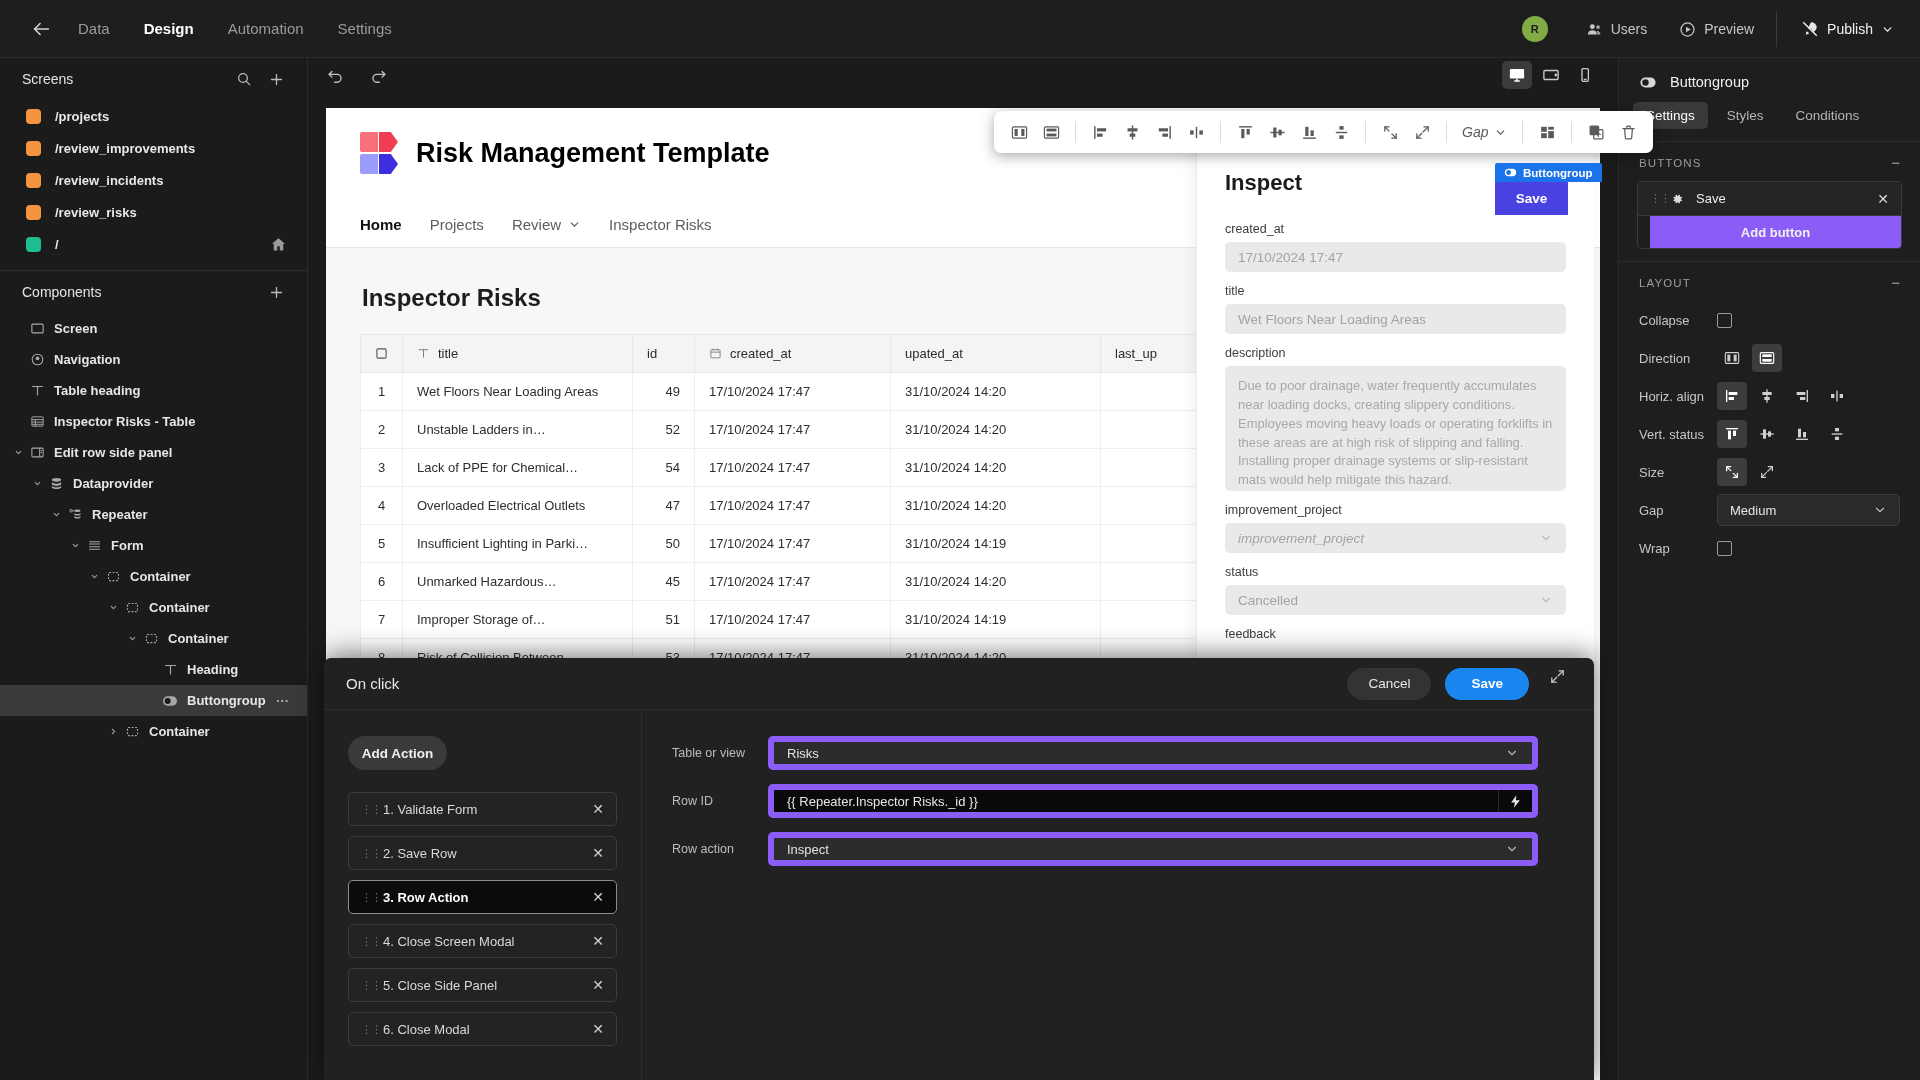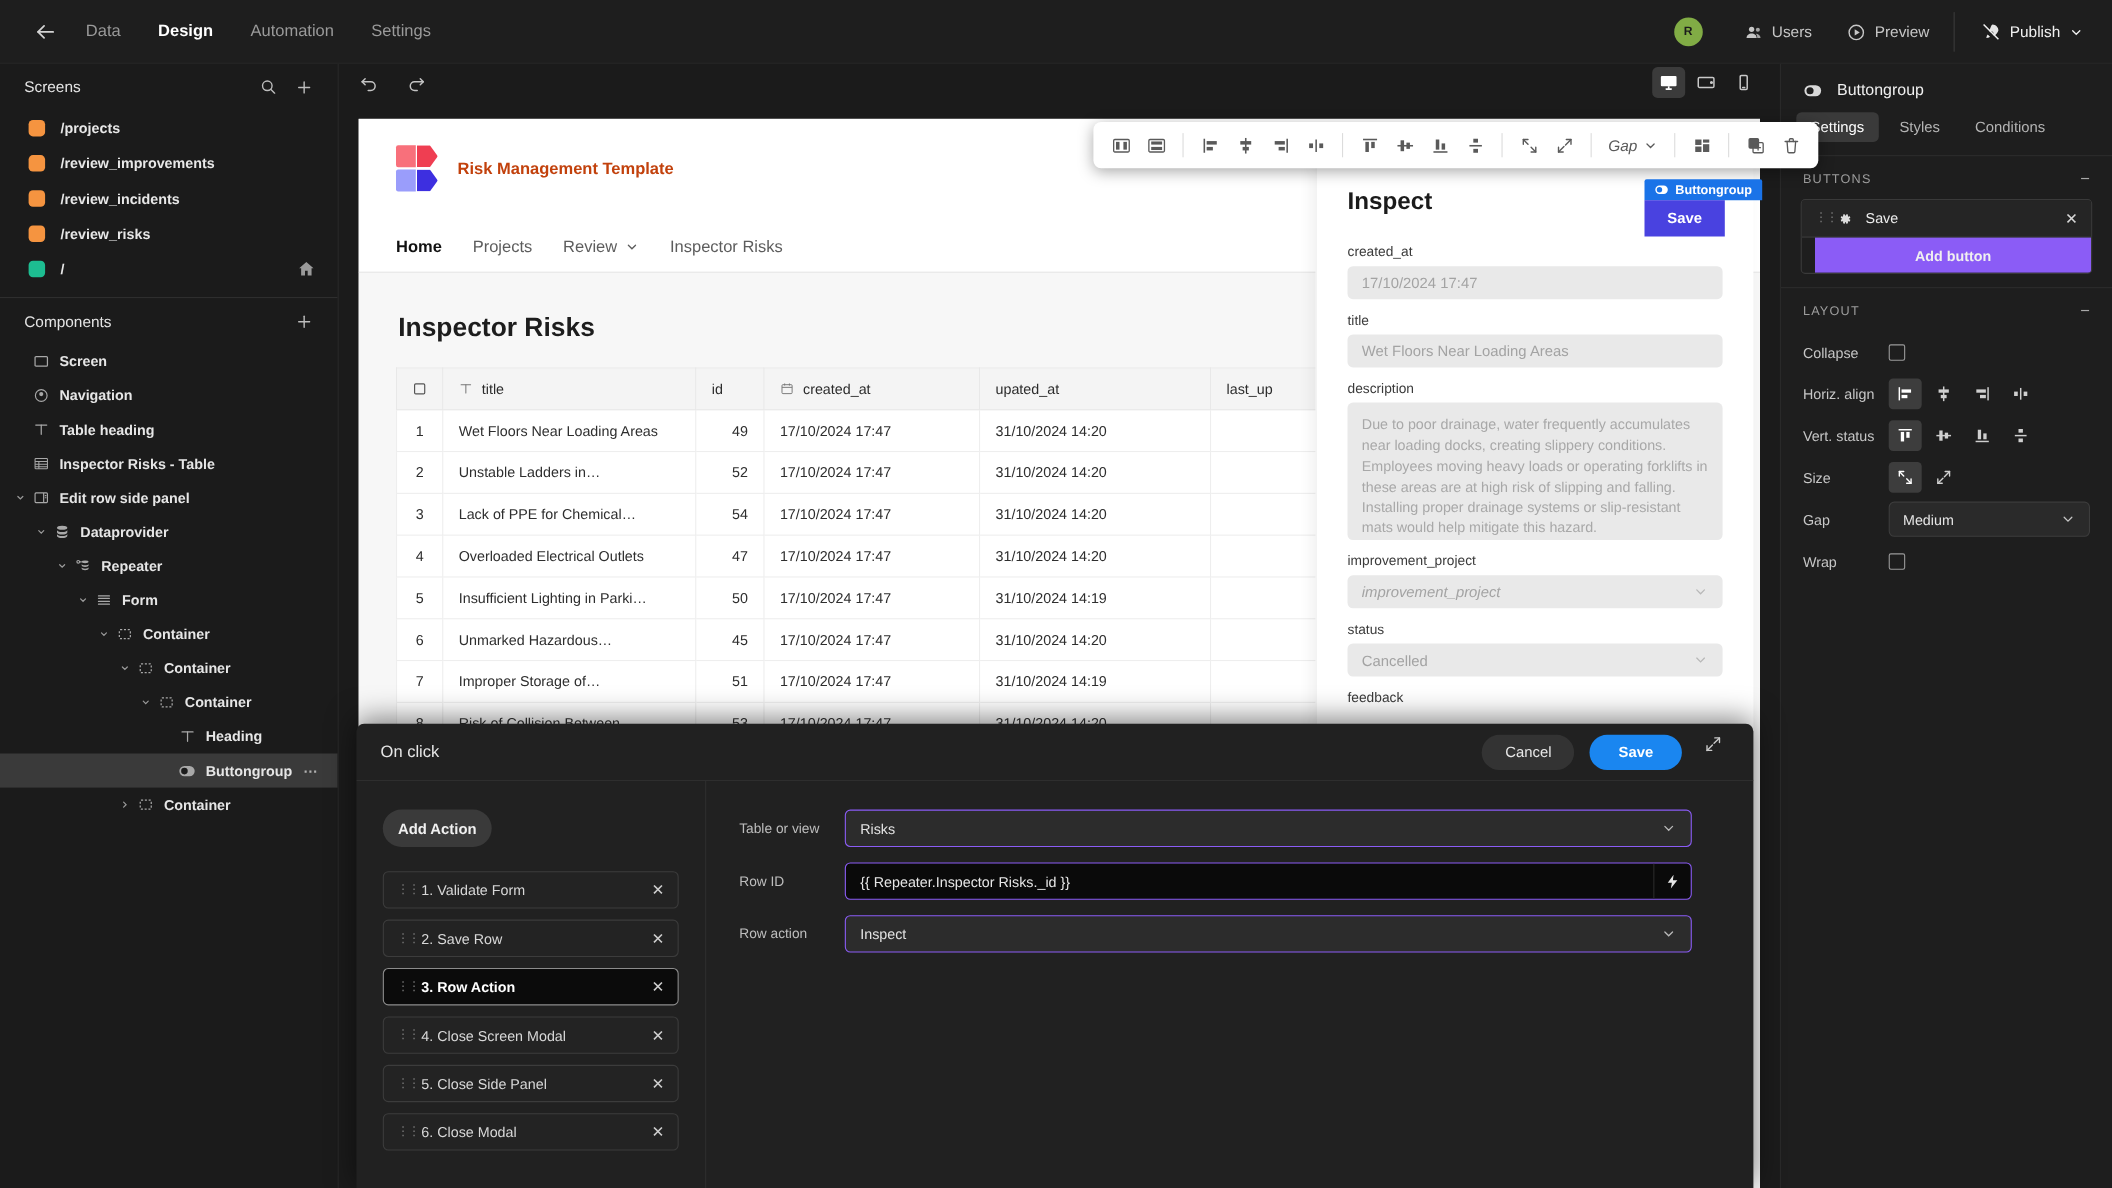--- a/index.html
+++ b/index.html
@@ -104,21 +104,21 @@
   .app-header { padding: 24px 34px 0 34px; background: #fff; }
   .brand { display: flex; align-items: center; gap: 18px; }
   .logo { width: 38px; height: 42px; position: relative; }
   .logo i { position: absolute; display: block; }
   .lg1 { left: 0; top: 0; width: 18px; height: 20px; background: #f8707b; border-radius: 2px 0 0 2px; }
   .lg2 { left: 19px; top: 0; width: 19px; height: 20px; background: #ef3e52;
          clip-path: polygon(0 0, 62% 0, 100% 50%, 62% 100%, 0 100%); }
   .lg3 { left: 0; top: 22px; width: 18px; height: 20px; background: #9a9dfb; border-radius: 2px 0 0 2px; }
   .lg4 { left: 19px; top: 22px; width: 19px; height: 20px; background: #3d2fe0;
          clip-path: polygon(0 0, 62% 0, 100% 50%, 62% 100%, 0 100%); }
-  .brand-name { font-size: 15px; font-weight: bold; color: #c2410c; }
+  .brand-name { font-size: 27px; font-weight: bold; color: #000000; }
   .app-nav { display: flex; align-items: center; gap: 28px; margin-top: 42px; padding-bottom: 14px; }
   .app-nav-item { font-size: 15px; color: #5d5d5d; cursor: pointer; display: flex; align-items: center; gap: 7px; }
   .app-nav-item.active { color: #111; font-weight: bold; }
   .app-body { background: #f7f7f7; border-top: 1px solid #e7e7e7; padding: 22px 34px 0 34px; height: 100%; }
   .page-title { font-size: 24px; font-weight: bold; color: #1d1d1d; margin: 14px 0 22px 2px; }
 
   table.risk-table { width: 100%; border-collapse: collapse; background: #fff; font-size: 13px; }
   table.risk-table th {
     background: #f4f4f4; color: #2b2b2b; font-weight: normal; text-align: left;
     padding: 11px 14px; border: 1px solid #e8e8e8; white-space: nowrap; font-size: 13px;
@@ -221,21 +221,21 @@
   .action-item.sel { background: #0b0b0b; border-color: #8c8c8c; }
   .grip { color: #7d7d7d; font-size: 11px; letter-spacing: -1px; line-height: 5px; width: 10px; }
   .action-label { flex: 1; font-size: 13px; color: #d8d8d8; margin-left: 12px; }
   .action-item.sel .action-label { color: #ffffff; font-weight: bold; }
   .action-x { color: #cfcfcf; font-size: 14px; cursor: pointer; }
 
   .oc-right { flex: 1; padding: 26px 56px 0 30px; }
   .frow { display: flex; align-items: center; margin-bottom: 14px; }
   .frow-label { width: 96px; font-size: 12.5px; color: #bdbdbd; }
   .fctrl {
-    flex: 1; height: 34px; background: #2c2c2c; border: 1px solid #8b5cf6;
+    flex: 1; height: 34px; background: #2c2c2c; border: 6px solid #8b5cf6;
     border-radius: 5px; display: flex; align-items: center; padding: 0 13px;
     color: #e3e3e3; font-size: 13px; justify-content: space-between; cursor: pointer;
   }
   .fctrl.code { background: #0a0a0a; padding: 0; overflow: hidden; }
   .code-text { padding: 0 13px; flex: 1; color: #e6e6e6; font-size: 13px; }
   .bolt {
     width: 34px; height: 32px; display: flex; align-items: center; justify-content: center;
     border-left: 1px solid #2a2a2a; color: #e6e6e6; cursor: pointer;
   }
   .checkline { display: flex; align-items: center; gap: 11px; margin-left: 96px; margin-top: 6px; }
@@ -1071,20 +1071,39 @@
     <div class="rp-sect-head">
       <div class="rp-sect-title">LAYOUT</div>
       <div class="rp-minus">−</div>
     </div>
 
     <div class="prow">
       <div class="prow-label">Collapse</div>
       <div class="pchk"></div>
     </div>
 
+    <div class="prow">
+      <div class="prow-label">Direction</div>
+      <div class="prow-ctrls">
+        <div class="opt-btn">
+          <svg width="16" height="16" viewBox="0 0 24 24" fill="currentColor">
+              <rect x="2" y="4" width="20" height="16" rx="1.5" fill="none" stroke="currentColor" stroke-width="1.7"></rect>
+              <rect x="5" y="7" width="4.5" height="10"></rect>
+              <rect x="14.5" y="7" width="4.5" height="10"></rect>
+            </svg>
+        </div>
+        <div class="opt-btn active">
+          <svg width="16" height="16" viewBox="0 0 24 24" fill="currentColor">
+              <rect x="2" y="4" width="20" height="16" rx="1.5" fill="none" stroke="currentColor" stroke-width="1.7"></rect>
+              <rect x="5" y="6.5" width="14" height="4"></rect>
+              <rect x="5" y="13.5" width="14" height="4"></rect>
+            </svg>
+        </div>
+      </div>
+    </div>
 
     <div class="prow">
       <div class="prow-label">Horiz. align</div>
       <div class="prow-ctrls">
         <div class="opt-btn active">
           <svg width="16" height="16" viewBox="0 0 24 24" fill="currentColor">
               <rect x="3" y="3" width="2" height="18"></rect>
               <rect x="7" y="6" width="13" height="4.5"></rect>
               <rect x="7" y="13.5" width="8" height="4.5"></rect>
             </svg>

